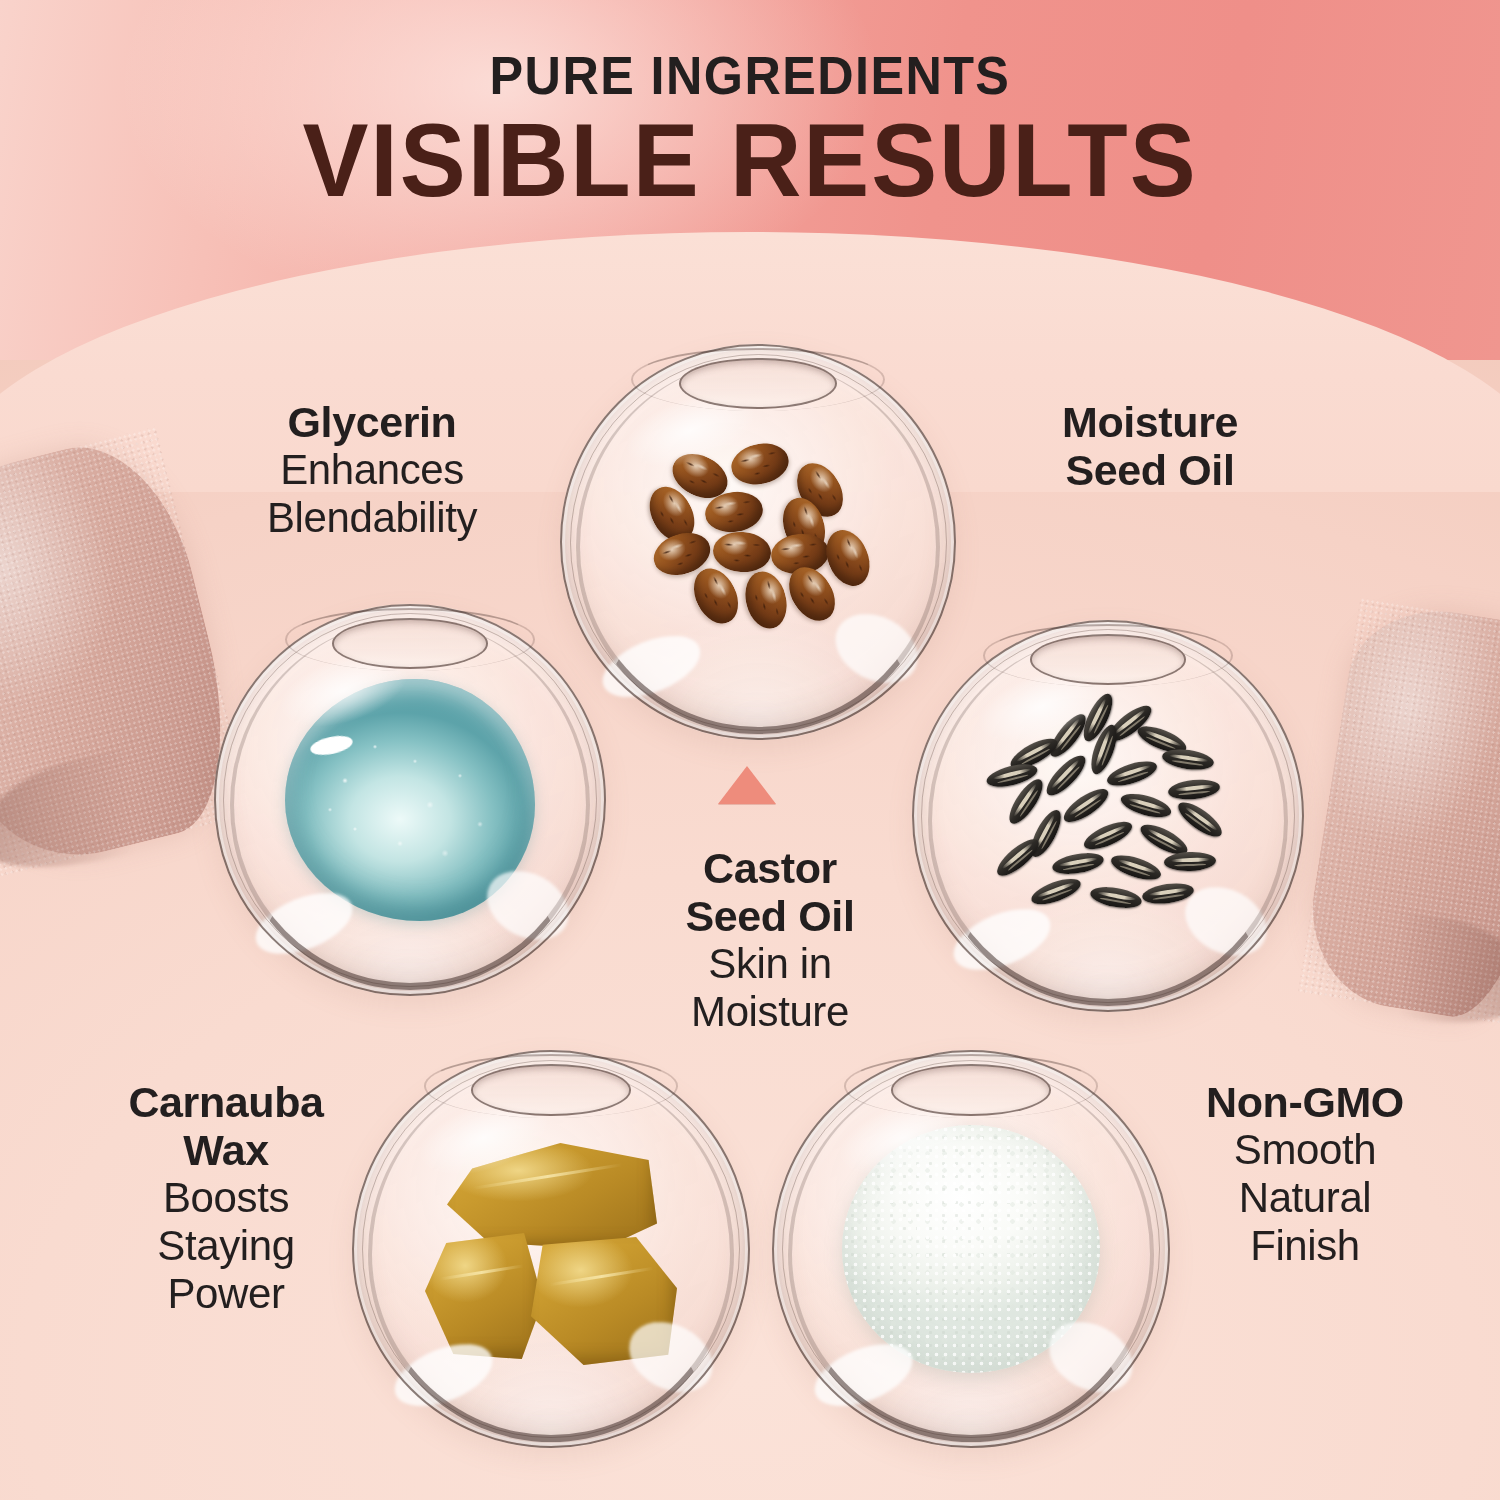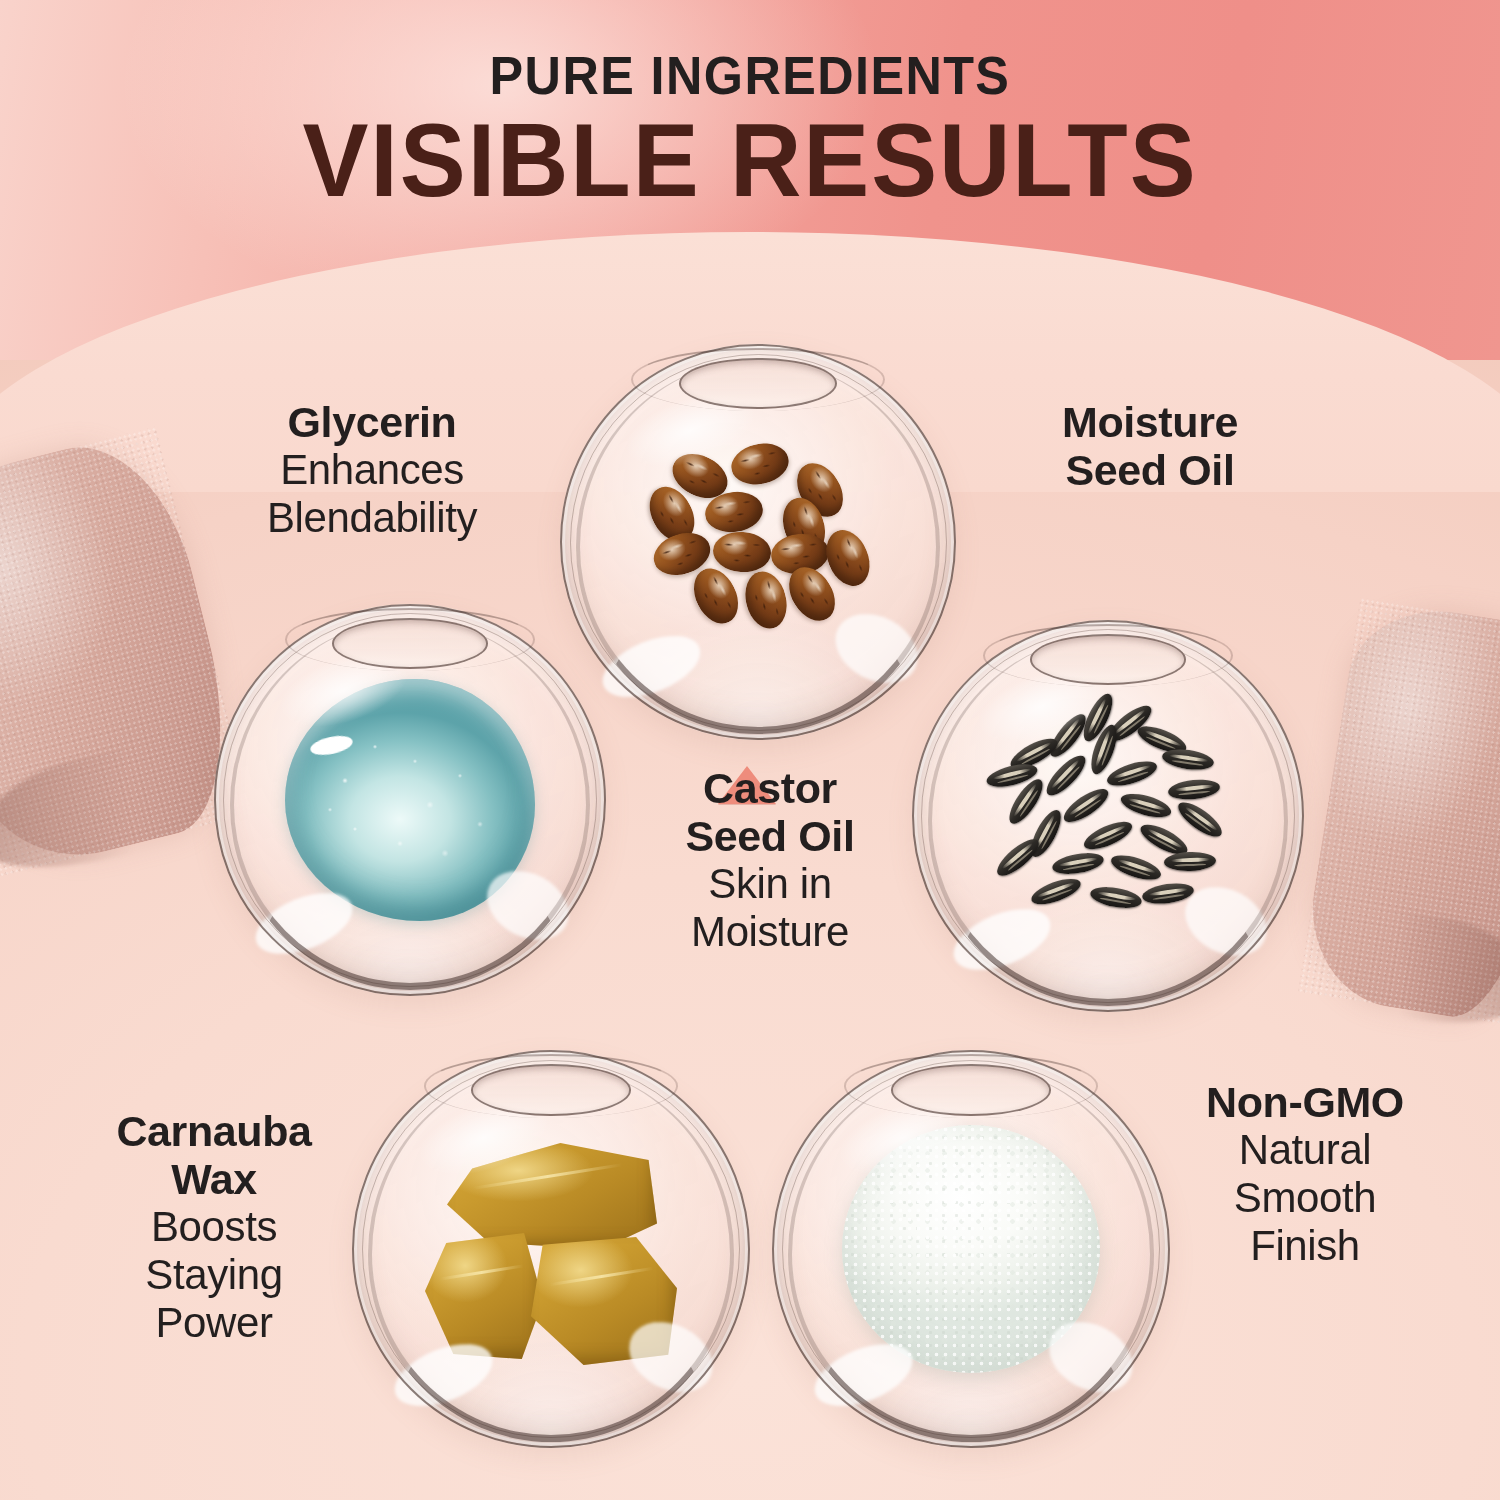--- a/index.html
+++ b/index.html
@@ -295,22 +295,22 @@
     font-size:43px; font-weight:bold; color:#231F1F; line-height:1.12;
     letter-spacing:-.4px;
   }
   .label .desc{
     font-size:42px; font-weight:normal; color:#231F1F; line-height:1.14;
     letter-spacing:-.4px;
   }
 
   #label-glycerin  { left:172px;  top:398px;  width:400px; }
   #label-sunflower { left:948px;  top:398px;  width:404px; }
-  #label-castor    { left:608px;  top:764px;  width:324px; }
-  #label-carnauba  { left:46px;   top:1078px; width:336px;margin-top:29px; }
+  #label-castor    { left:608px;  top:844px;  width:324px; }
+  #label-carnauba  { left:58px;   top:1078px; width:336px; }
   #label-nongmo    { left:1122px; top:1078px; width:366px; }
 
   
   .pointer{
     position:absolute; z-index:7;
     left:718px; top:766px;
     width:0; height:0;
     border-left:29px solid transparent;
     border-right:29px solid transparent;
     border-bottom:38px solid #EE8C7C;
@@ -493,18 +493,18 @@
   <div class="label" id="label-carnauba">
     <div class="name">Carnauba</div>
     <div class="name">Wax</div>
     <div class="desc">Boosts</div>
     <div class="desc">Staying</div>
     <div class="desc">Power</div>
   </div>
 
   <div class="label" id="label-nongmo">
     <div class="name">Non-GMO</div>
+    <div class="desc">Smooth</div>
     <div class="desc">Natural</div>
-    <div class="desc">Smooth</div>
     <div class="desc">Finish</div>
   </div>
 
 </div>
 
 </body></html>

